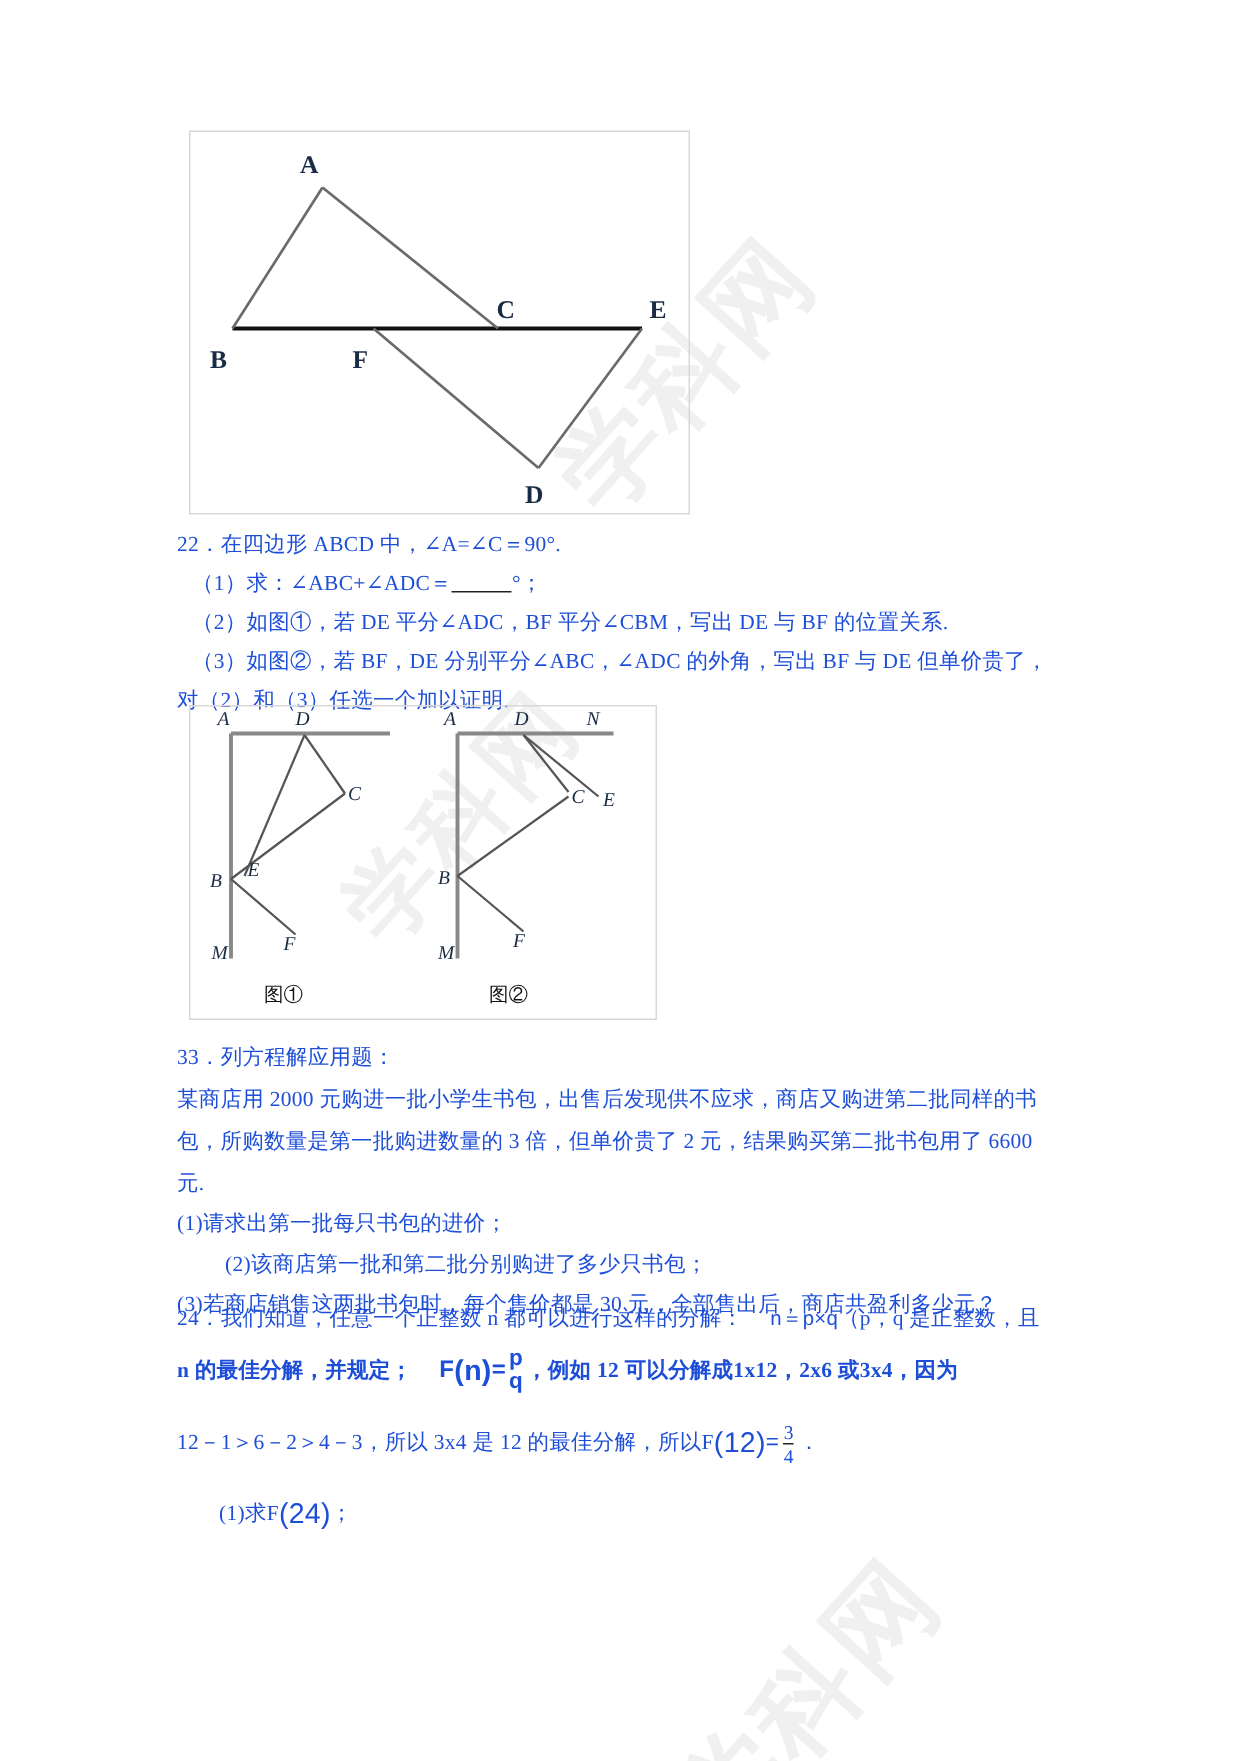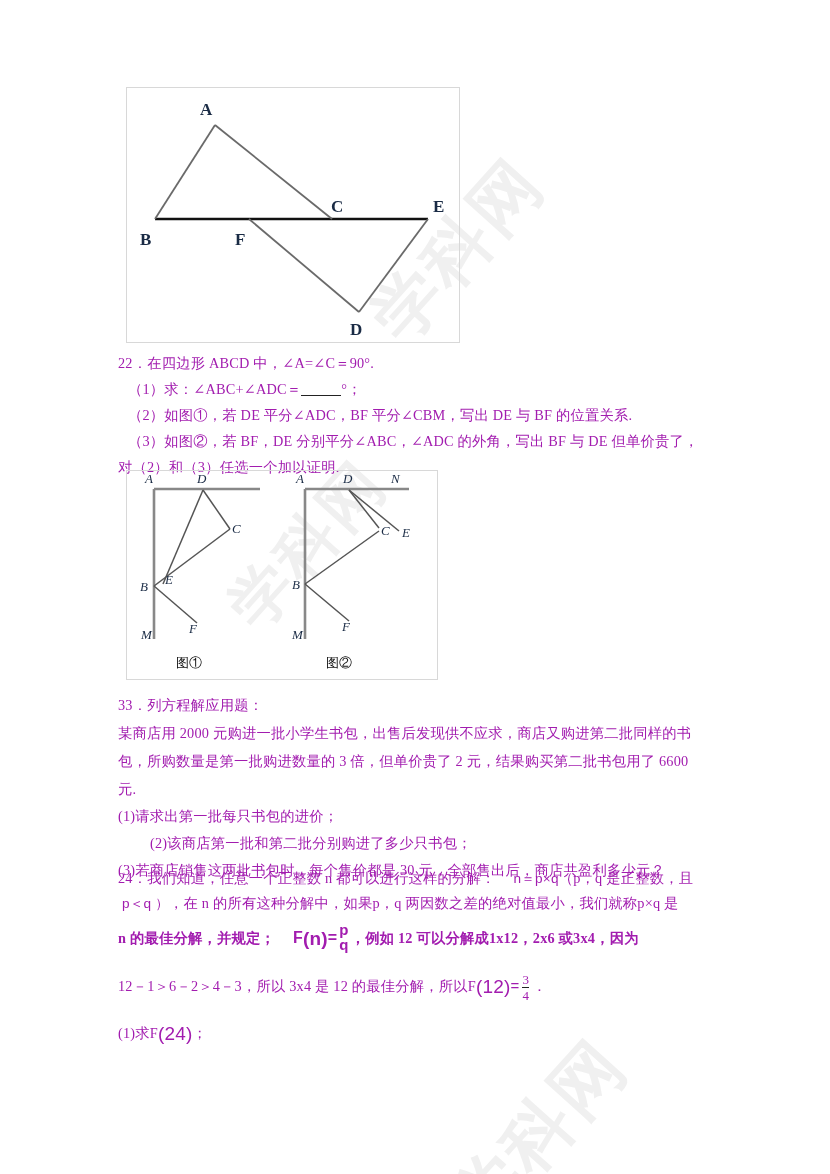--- a/index.html
+++ b/index.html
@@ -62,21 +62,21 @@
     box-sizing: border-box;
   }
   #fig-quad { left: 126px; top: 87px; width: 334px; height: 256px; }
   #fig-pair { left: 126px; top: 470px; width: 312px; height: 210px; }
 
   
   .tblk {
     position: absolute;
     font-size: 14.3px;
     line-height: 26px;
-    color: #a21caf;
+    color: #1d4ed8;
     letter-spacing: 0.2px;
   }
   .tline { white-space: nowrap; }
 
   .mono-lat { font-family: "Liberation Sans", sans-serif; font-size: 13.6px; }
 
   
   .pnum { font-family: "Liberation Serif", serif; }
 
   
@@ -245,33 +245,30 @@
       <div class="tline sanslike" style="line-height:27px;margin-left:32px;">(2)该商店第一批和第二批分别购进了多少只书包；</div>
       <div class="tline sanslike" style="line-height:27px;">(3)若商店销售这两批书包时，每个售价都是 30 元，全部售出后，商店共盈利多少元？</div>
     </div>
 
     <div class="tblk" style="left:118px; top:866px; width:660px; line-height:25px;">
 
       <div class="tline">
         <span class="pnum">24</span><span>．</span><span>我们知道，任意一个正整数 n 都可以进行这样的分解：</span><span style="display:inline-block;width:18px;"></span><span class="mono-lat">n＝p×q</span><span>（p，q 是正整数，且</span>
       </div>
 
-      <div class="tline" style="padding-left:4px;">
-        <span class="mono-lat">p＜q ）</span><span>，在 n 的所有这种分解中，如果p，q 两因数之差的绝对值最小，我们就称p×q 是</span>
-      </div>
 
       <div class="tline" style="line-height:44px;font-weight:bold;">
         <span>n 的最佳分解，并规定；</span><span style="display:inline-block;width:18px;"></span><span class="mono-lat" style="font-size:16px;">F</span><span class="bigparen">(n)</span><span class="mono-lat" style="font-size:16px;">=</span><span class="frac-nobar"><span class="num">p</span><span class="den">q</span></span><span>，例如 12 可以分解成1x12，2x6 或3x4，因为</span>
       </div>
 
       <div class="tline" style="line-height:50px;">
         <span>12－1＞6－2＞4－3，所以 3x4 是 12 的最佳分解，所以F</span><span class="bigparen">(12)</span><span class="mono-lat" style="font-size:15px;">=</span><span class="frac"><span class="num">3</span><span class="den">4</span></span><span>．</span>
       </div>
 
-      <div class="tline" style="line-height:42px;">
+      <div class="tline" style="line-height:42px;margin-left:28px;">
         <span class="sanslike">(1)求F</span><span class="bigparen">(24)</span><span>；</span>
       </div>
 
 
     </div>
 
   </div>
 </div>
 
 </body></html>

